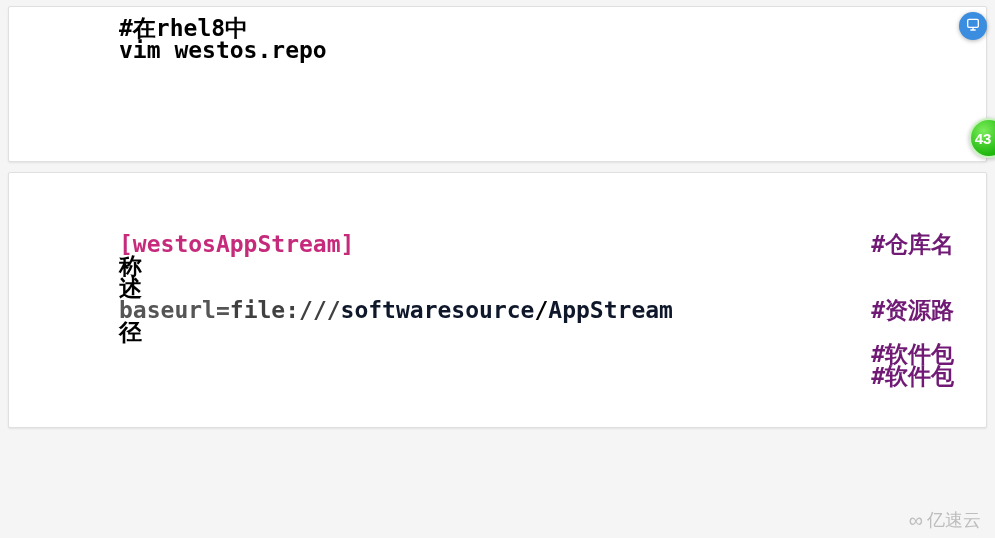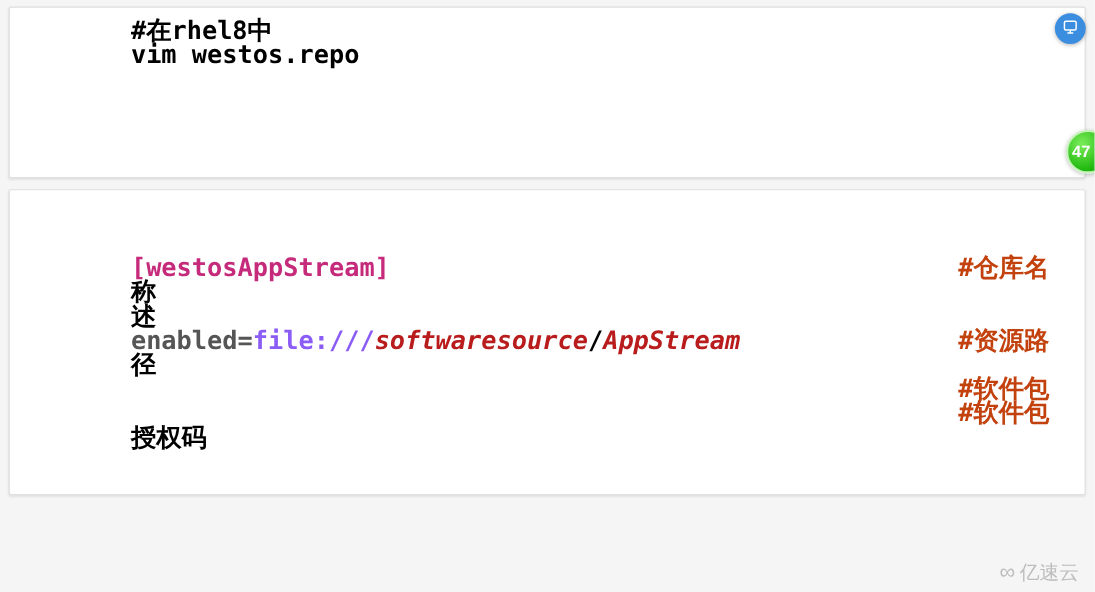--- a/index.html
+++ b/index.html
@@ -51,26 +51,26 @@
     flex: 0 0 auto;
     margin-left: auto;
     padding-right: 4px;
   }
   .wrapline {
     display: block;
   }
   .tok-keyword { color: #c52a7b; } 
   .tok-prop    { color: #555555; } 
   .tok-eq      { color: #555555; }
-  .tok-url     { color: #8b5cf6; } 
+  .tok-url     { color: #404040; } 
   .tok-num0    { color: #25992b; } 
   .tok-num1    { color: #c52a7b; } 
   .tok-sep     { color: #000000; }
-  .tok-path    { color: #b91c1c; font-style: italic; }
-  .comment     { color: #c2410c; }
+  .tok-path    { color: #0f172a; }
+  .comment     { color: #701a75; }
 
   
   .float-btn {
     position: absolute;
     right: 8px;
     width: 28px;
     height: 28px;
     border-radius: 50%;
     background: #3b8de0;
     box-shadow: 0 1px 4px rgba(0,0,0,0.3);
@@ -133,47 +133,46 @@
 
     <div class="code row">
       <span class="left"><span class="tok-keyword">[westosAppStream]</span></span>
       <span class="right comment">#仓库名</span>
     </div>
     <div class="code wrapline">称</div>
 
     <div class="code wrapline">述</div>
 
     <div class="code row">
-      <span class="left"><span class="tok-prop">enabled</span><span class="tok-eq">=</span><span class="tok-url">file:///</span><span class="tok-path">softwaresource</span><span class="tok-sep">/</span><span class="tok-path">AppStream</span></span>
+      <span class="left"><span class="tok-prop">baseurl</span><span class="tok-eq">=</span><span class="tok-url">file:///</span><span class="tok-path">softwaresource</span><span class="tok-sep">/</span><span class="tok-path">AppStream</span></span>
       <span class="right comment">#资源路</span>
     </div>
     <div class="code wrapline">径</div>
 
     <div class="code row">
       <span class="right comment">#软件包</span>
     </div>
 
     <div class="code row">
       <span class="right comment">#软件包</span>
     </div>
-    <div class="code wrapline">授权码</div>
 
 
   </div>
 </div>
 
 <div class="float-btn top">
   <span>
     <svg viewBox="0 0 24 24" fill="none" stroke="#ffffff" stroke-width="2">
       <rect x="4" y="5" width="16" height="12" rx="2"></rect>
       <path d="M8 21h8M12 17v4"></path>
     </svg>
   </span>
 </div>
 
 <div class="badge-green">
-  <span>47</span>
+  <span>43</span>
 </div>
 
 <div class="watermark">
   <span class="wm-icon">∞</span>
   <span>亿速云</span>
 </div>
 
 </body></html>

